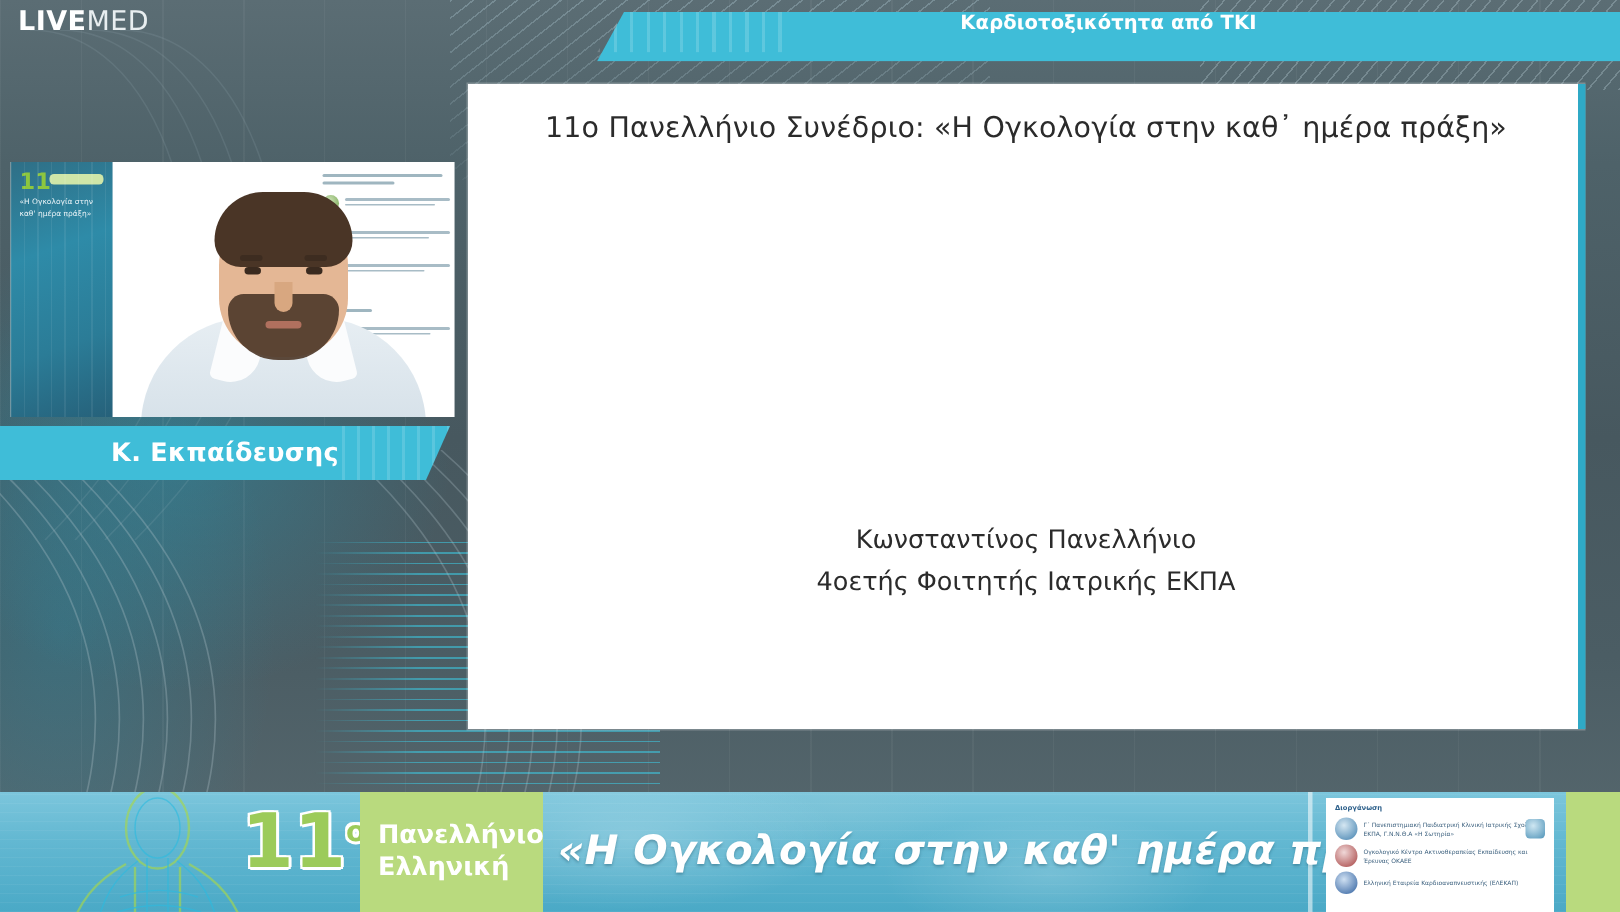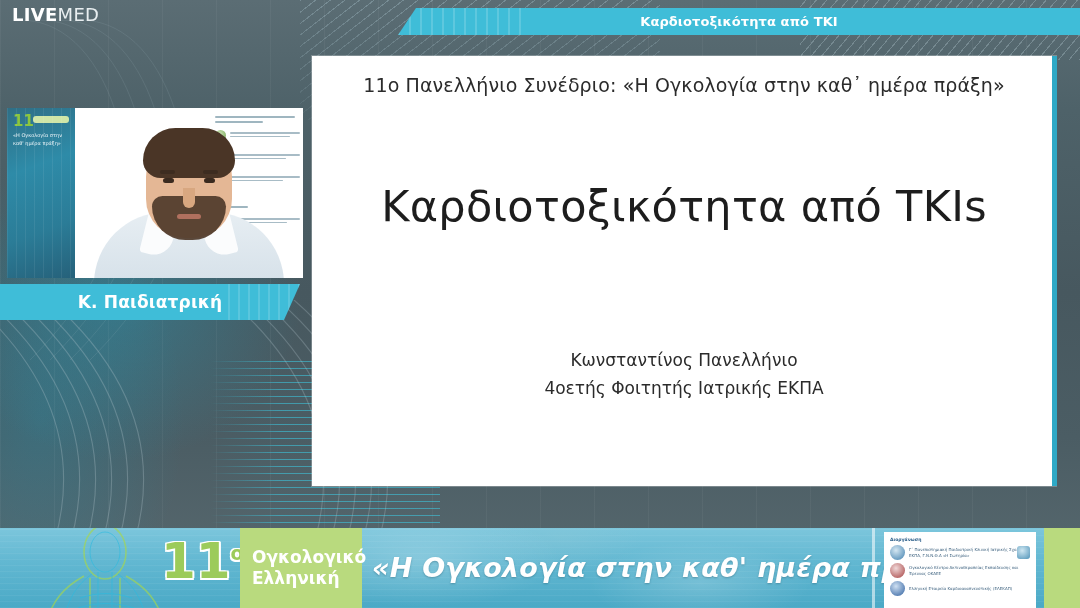--- a/index.html
+++ b/index.html
@@ -76,24 +76,24 @@
     letter-spacing: .3px;
     color: #ffffff;
     line-height: 1;
   }
   .logo .med { font-weight: 400; color: #e8eef0; }
 
   
   .topbar {
     position: absolute;
     left: 398px; top: 8px;
-    width: 682px; height: 27px;
+    width: 682px; height: 33px;
     background: #3fbdd8;
     display: flex;
-    align-items: center;
+    align-items: flex-start;
     justify-content: center;
     clip-path: polygon(18px 0, 100% 0, 100% 100%, 0 100%);
   }
   .topbar-text {
     color: #ffffff;
     font-size: 13px;
     font-weight: 700;
     letter-spacing: .1px;
     white-space: nowrap;
   }
@@ -442,27 +442,26 @@
     </div>
 
     <div class="video-bgleft">
       <div class="vb-11">11</div>
       <div class="vb-bar"></div>
       <div class="vb-sub">«Η Ογκολογία στην καθ' ημέρα πράξη»</div>
     </div>
   </div>
 
   <div class="namebar">
-    <span class="namebar-text">Κ. Παιδιατρική</span>
+    <span class="namebar-text">Κ. Εκπαίδευσης</span>
   </div>
   <div class="namebar-stripes"></div>
 
   <div class="slide">
     <div class="slide-header">11ο Πανελλήνιο Συνέδριο: «Η Ογκολογία στην καθ᾽ ημέρα πράξη»</div>
-    <div class="slide-title">Καρδιοτοξικότητα από TKIs</div>
     <div class="slide-author">
       <div>Κωνσταντίνος Πανελλήνιο</div>
       <div>4οετής Φοιτητής Ιατρικής ΕΚΠΑ</div>
     </div>
   </div>
   <div class="slide-edge"></div>
 
   <div class="bottombar">
     <div class="bb-texture"></div>
     <svg class="bb-body" viewBox="0 0 170 118">
@@ -481,21 +480,21 @@
         <path d="M58,94 C78,88 94,88 114,94"></path>
       </g>
     </svg>
   </div>
 
   <div class="bb-11">
     <span>11</span><sup>ο</sup>
   </div>
 
   <div class="bb-greenbox">
-    <div>Ογκολογικό</div>
+    <div>Πανελλήνιο</div>
     <div>Ελληνική</div>
   </div>
 
   <div class="bb-conf">«Η Ογκολογία στην καθ' ημέρα πράξη»</div>
 
   <div class="bb-leftpanelline"></div>
 
   <div class="org-card">
     <div class="org-title">Διοργάνωση</div>
     <div class="org-badge"></div>

